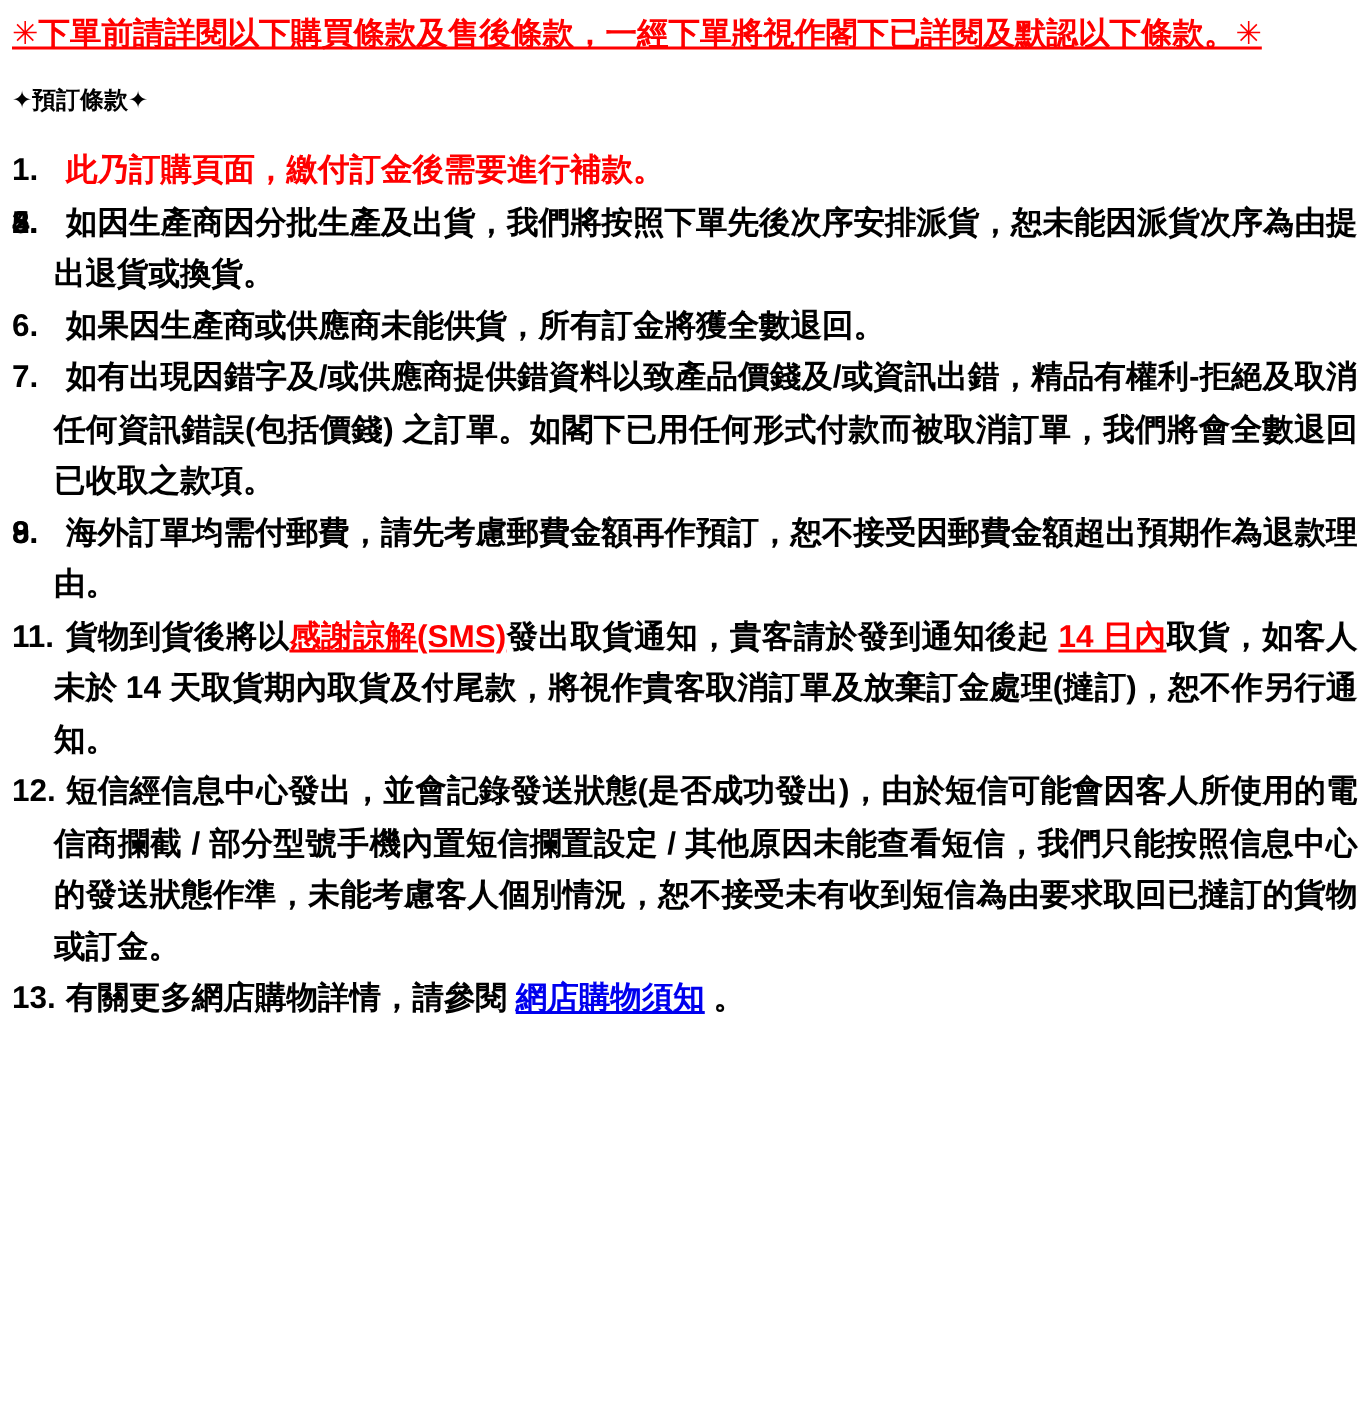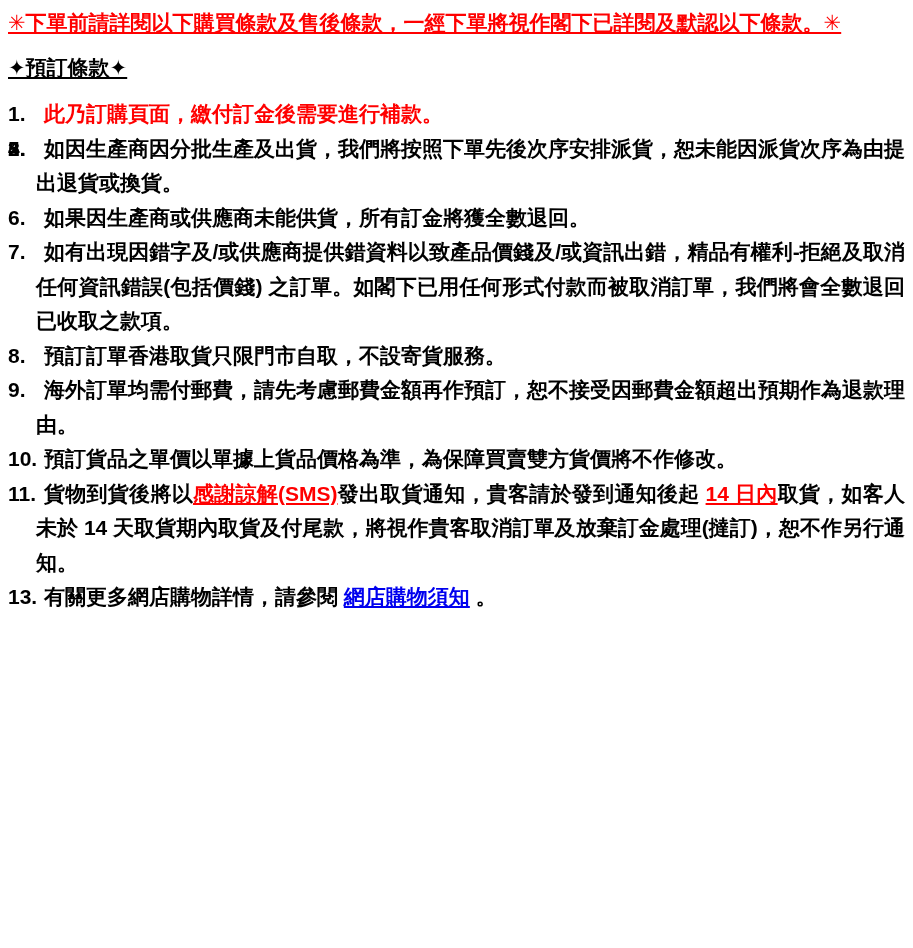--- a/index.html
+++ b/index.html
@@ -20,23 +20,22 @@
   }
   .header-notice {
     margin: 0 0 12px 0;
     color: #ff0000;
     text-decoration: underline;
     line-height: 33px;
     text-align: justify;
   }
   .section-title {
     margin: 0 0 13px 0;
-    font-size: 21px;
+    font-size: 16px;
     font-weight: 700;
-    text-decoration: underline;
     line-height: 33px;
   }
   ol.terms-list {
     margin: 0;
     padding: 0;
     list-style: none;
   }
   li.term-item {
     position: relative;
     padding-left: 28px;
@@ -74,19 +73,19 @@
   <h2 class="section-title">✦預訂條款✦</h2>
 
   <ol class="terms-list" id="terms-list">
       <li class="term-item"><span class="term-number">1.</span><span class="term-text"><span class="red">此乃訂購頁面，繳付訂金後需要進行補款。</span></span></li>
       <li class="term-item"><span class="term-number">2.</span></li>
       <li class="term-item"><span class="term-number">3.</span></li>
       <li class="term-item"><span class="term-number">4.</span></li>
       <li class="term-item"><span class="term-number">5.</span><span class="term-text"><span class="normal">如因生產商因分批生產及出貨，我們將按照下單先後次序安排派貨，恕未能因派貨次序為由提出退貨或換貨。</span></span></li>
       <li class="term-item"><span class="term-number">6.</span><span class="term-text"><span class="normal">如果因生產商或供應商未能供貨，所有訂金將獲全數退回。</span></span></li>
       <li class="term-item"><span class="term-number">7.</span><span class="term-text"><span class="normal">如有出現因錯字及/或供應商提供錯資料以致產品價錢及/或資訊出錯，精品有權利-拒絕及取消任何資訊錯誤(包括價錢) 之訂單。如閣下已用任何形式付款而被取消訂單，我們將會全數退回已收取之款項。</span></span></li>
-      <li class="term-item"><span class="term-number">8.</span><span class="term-text"><span class="normal">預訂訂單香港取貨只限門市自取，不設寄貨服務。</span></span></li>
+      <li class="term-item"><span class="term-number">8.</span></li>
       <li class="term-item"><span class="term-number">9.</span><span class="term-text"><span class="normal">海外訂單均需付郵費，請先考慮郵費金額再作預訂，恕不接受因郵費金額超出預期作為退款理由。</span></span></li>
-      <li class="term-item"><span class="term-number">10.</span><span class="term-text"><span class="normal">預訂貨品之單價以單據上貨品價格為準，為保障買賣雙方貨價將不作修改。</span></span></li>
       <li class="term-item"><span class="term-number">11.</span><span class="term-text"><span class="normal">貨物到貨後將以</span><a href="#" class="red-link">感謝諒解(SMS)</a><span class="normal">發出取貨通知，貴客請於發到通知後起 </span><a href="#" class="red-link">14 日內</a><span class="normal">取貨，如客人未於 14 天取貨期內取貨及付尾款，將視作貴客取消訂單及放棄訂金處理(撻訂)，恕不作另行通知。</span></span></li>
+      <li class="term-item"><span class="term-number">12.</span><span class="term-text"><span class="normal">短信經信息中心發出，並會記錄發送狀態(是否成功發出)，由於短信可能會因客人所使用的電信商攔截 / 部分型號手機內置短信攔置設定 / 其他原因未能查看短信，我們只能按照信息中心的發送狀態作準，未能考慮客人個別情況，恕不接受未有收到短信為由要求取回已撻訂的貨物或訂金。</span></span></li>
       <li class="term-item"><span class="term-number">13.</span><span class="term-text"><span class="normal">有關更多網店購物詳情，請參閱 </span><a href="#" class="blue-link">網店購物須知</a><span class="normal"> 。</span></span></li>
     </ol>
 </div>
 
 </body></html>

